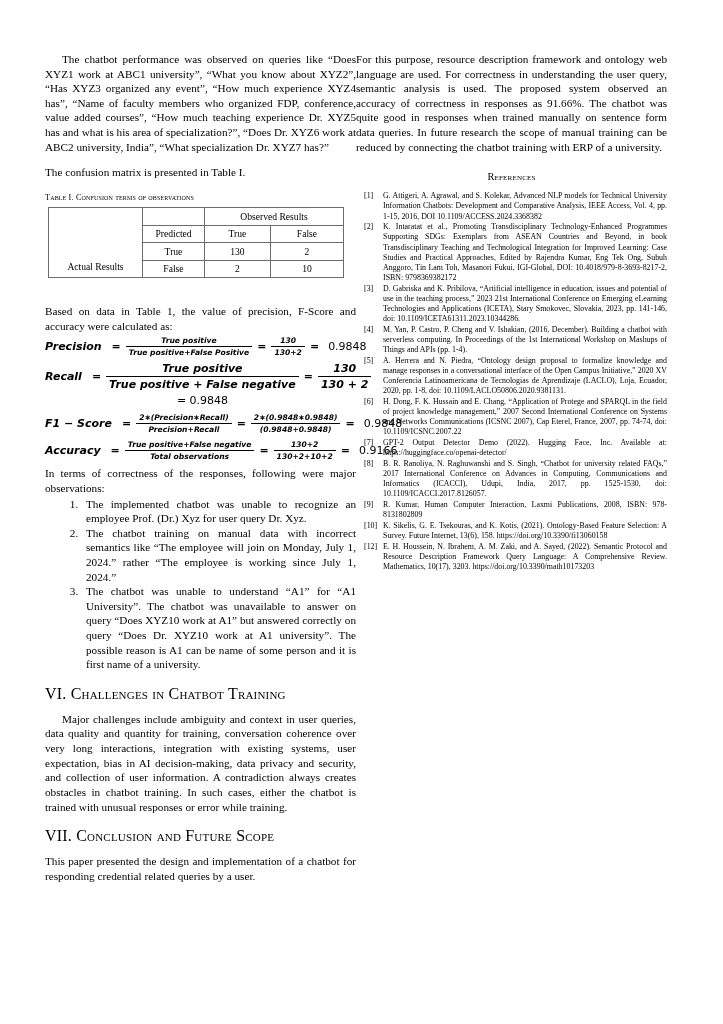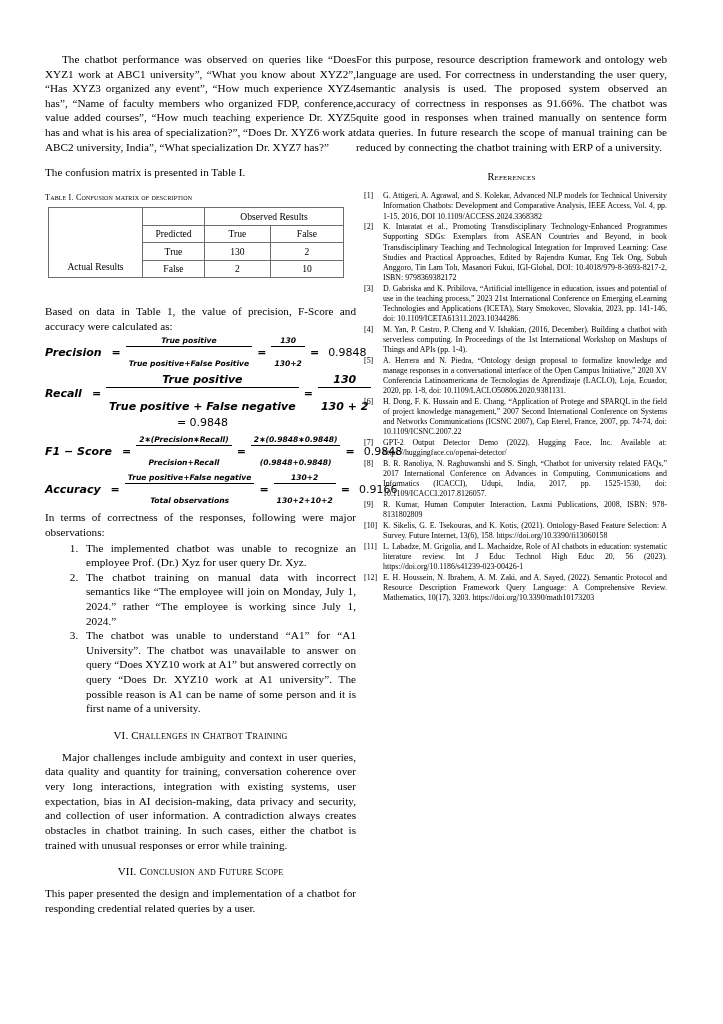--- a/index.html
+++ b/index.html
@@ -79,45 +79,44 @@
   }
   .formula .lhs { font-size: 11px; margin-right: 5px; }
   .formula .eq { margin: 0 5px; font-size: 11px; font-style: normal; }
   .frac {
     display: inline-flex;
     flex-direction: column;
     text-align: center;
     vertical-align: middle;
   }
   .frac .num { padding: 0 3px 1px 3px; }
-  .frac .den { padding: 12px 3px 0 3px; border-top: 1px solid #000; }
+  .frac .den { padding: 1px 3px 0 3px; border-top: 1px solid #000; }
   .frac.big { font-size: 11px; }
   .formula .res { font-size: 11px; font-style: normal; font-weight: normal; margin-left: 4px; }
   .formula.center { justify-content: center; text-align: right; }
   .formula-sm { font-size: 7.6px; }
 
   
   ol.obs {
     margin: 1px 0 0 0;
     padding-left: 36px;
     font-size: 11.2px;
     line-height: 1.305;
   }
   ol.obs li {
     text-align: justify;
     margin-bottom: 0;
     padding-left: 5px;
   }
 
   
   h2.section {
-    font-size: 11px;
+    font-size: 16px;
     font-weight: normal;
     font-variant: small-caps;
-    text-align: center;
     margin: 13px 0 9px 0;
     letter-spacing: 0.2px;
   }
   h2.refs {
     font-size: 10.4px;
     font-weight: normal;
     font-variant: small-caps;
     text-align: center;
     margin: 17px 0 9px 0;
     letter-spacing: 0.2px;
@@ -152,21 +151,21 @@
   <div class="columns">
 
     <div class="col">
 
       <p class="body indent">The chatbot performance was observed on queries like “Does XYZ1 work at ABC1 university”, “What you know about XYZ2”, “Has XYZ3 organized any event”, “How much experience XYZ4 has”, “Name of faculty members who organized FDP, conference, value added courses”, “How much teaching experience Dr. XYZ5 has and what is his area of specialization?”, “Does Dr. XYZ6 work at ABC2 university, India”, “What specialization Dr. XYZ7 has?”</p>
 
       <p class="body gap">The confusion matrix is presented in Table I.</p>
 
       <div class="table-caption">
         <span>Table I.</span>
-        <span>Confusion matrix of description</span>
+        <span>Confusion terms of observations</span>
       </div>
 
       <table class="cm">
         <tbody>
             <tr>
           <td class="actual" rowspan="4">Actual Results</td>
           <td class="blank">&nbsp;</td>
           <td colspan="2">Observed Results</td>
         </tr>
         <tr>
@@ -313,24 +312,20 @@
           </li>
         <li>
             <span class="num">[9]</span>
             <span class="txt">R. Kumar, Human Computer Interaction, Laxmi Publications, 2008, ISBN: 978-8131802809</span>
           </li>
         <li>
             <span class="num">[10]</span>
             <span class="txt">K. Sikelis, G. E. Tsekouras, and K. Kotis, (2021). Ontology-Based Feature Selection: A Survey. Future Internet, 13(6), 158. https://doi.org/10.3390/fi13060158</span>
           </li>
         <li>
-            <span class="num">[11]</span>
-            <span class="txt">L. Labadze, M. Grigolia, and L. Machaidze, Role of AI chatbots in education: systematic literature review. Int J Educ Technol High Educ 20, 56 (2023). https://doi.org/10.1186/s41239-023-00426-1</span>
-          </li>
-        <li>
             <span class="num">[12]</span>
             <span class="txt">E. H. Houssein, N. Ibrahem, A. M. Zaki, and A. Sayed, (2022). Semantic Protocol and Resource Description Framework Query Language: A Comprehensive Review. Mathematics, 10(17), 3203. https://doi.org/10.3390/math10173203</span>
           </li>
       </ul>
 
     </div>
   </div>
 </div>
 
 </body></html>

